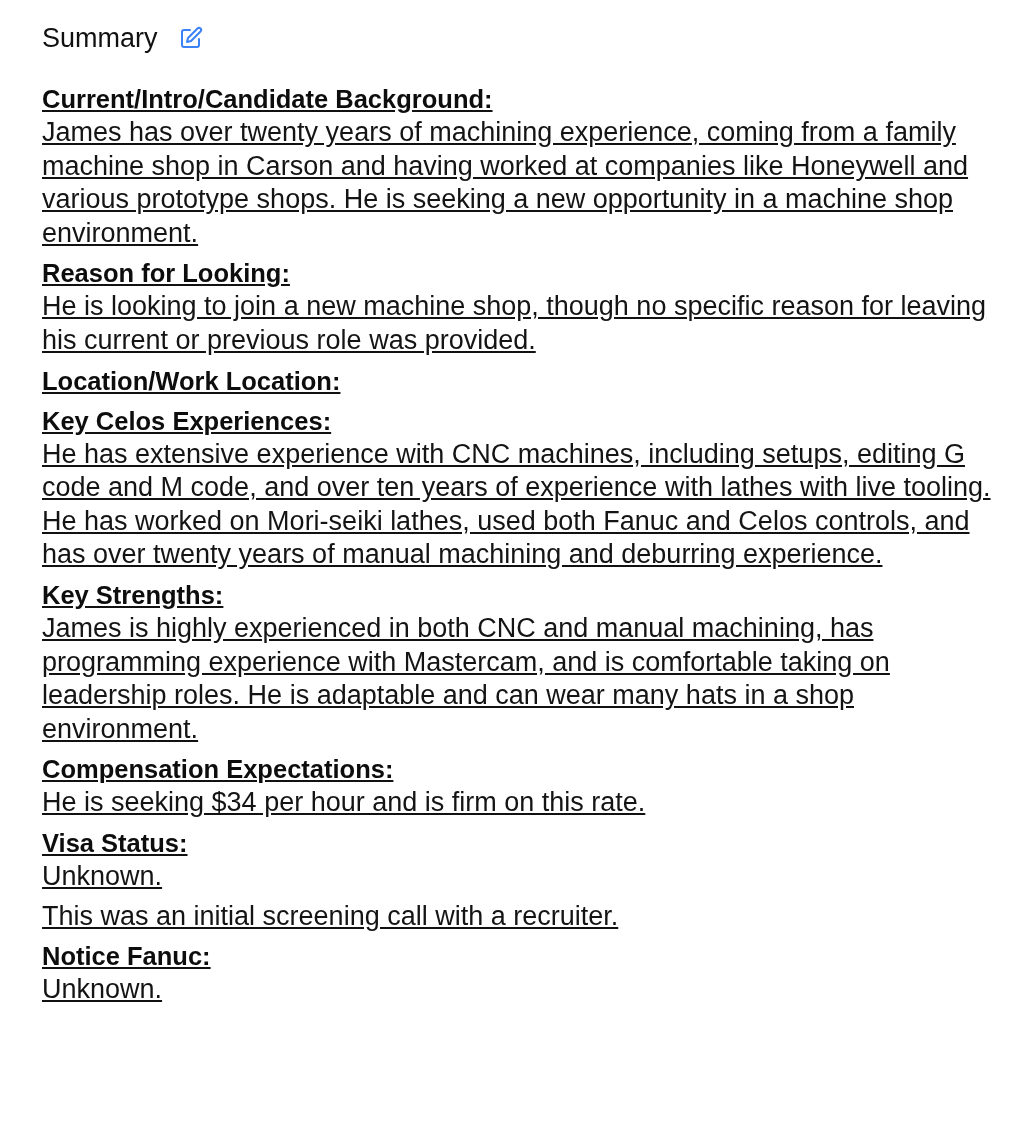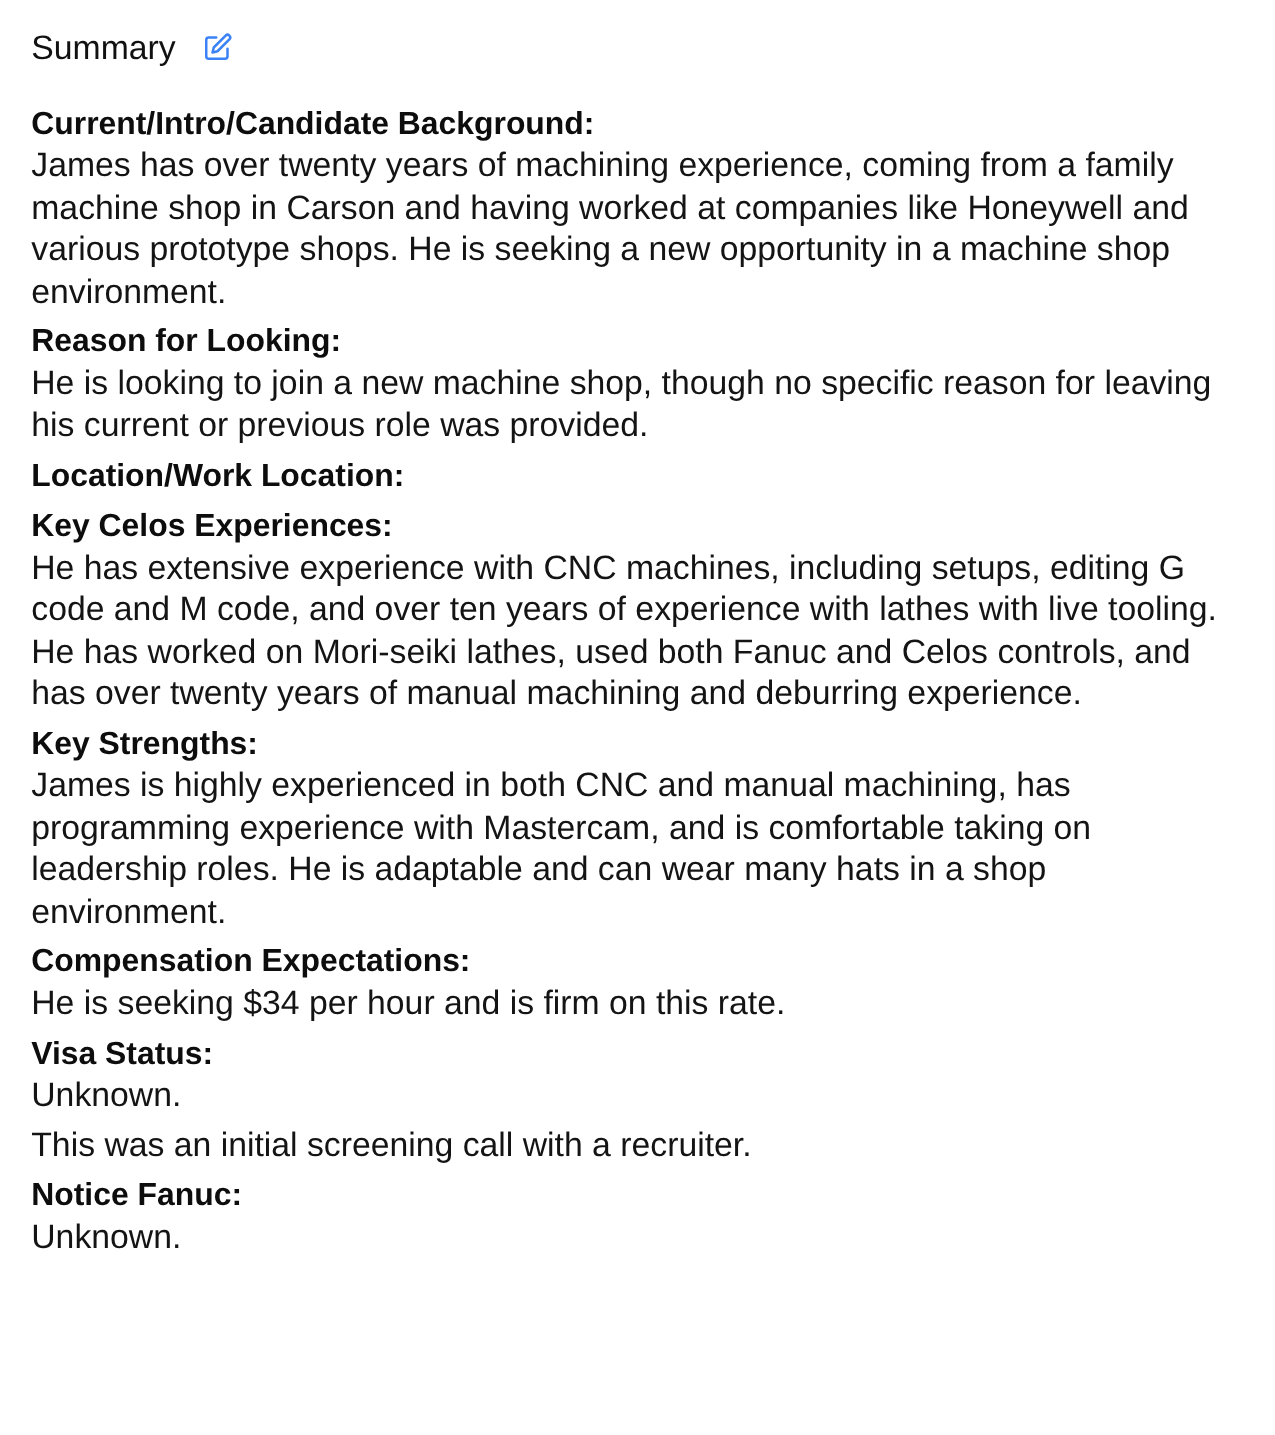--- a/index.html
+++ b/index.html
@@ -1,25 +1,25 @@
 <!DOCTYPE html>
 <html><head>
 <meta charset="utf-8">
 <style>
   html, body { margin: 0; padding: 0; background: #ffffff; }
   body {
     width: 1020px; height: 1148px; overflow: hidden; position: relative;
     font-family: "Liberation Sans", "DejaVu Sans", sans-serif;
     color: #111111;
   }
-  .wrap { position: absolute; left: 25px; top: 18px; right: 20px; }
+  .wrap { position: absolute; left: 42px; top: 18px; right: 20px; }
   .title-row { display: flex; align-items: center; height: 40px; margin-bottom: 24px; }
   .title { font-size: 27px; color: #111; }
   .edit-btn { margin-left: 20px; width: 26px; height: 26px; display: inline-flex; align-items: center; justify-content: center; cursor: pointer; }
-  .section { margin-bottom: 6px; }
+  .section { margin-bottom: 6px; text-decoration: underline; }
   .section h3 { margin: 0; font-size: 25.5px; font-weight: bold; line-height: 34px; color: #0d0d0d; }
   .section p { margin: 0; font-size: 27px; line-height: 33.6px; color: #141414; }
   .fade { position: absolute; left: 0; right: 0; bottom: 0; height: 50px;
     background: linear-gradient(to bottom, rgba(255,255,255,0), rgba(255,255,255,0.6)); pointer-events: none; }
 </style>
 </head>
 <body>
 
 <div class="wrap">
   <div class="title-row">

